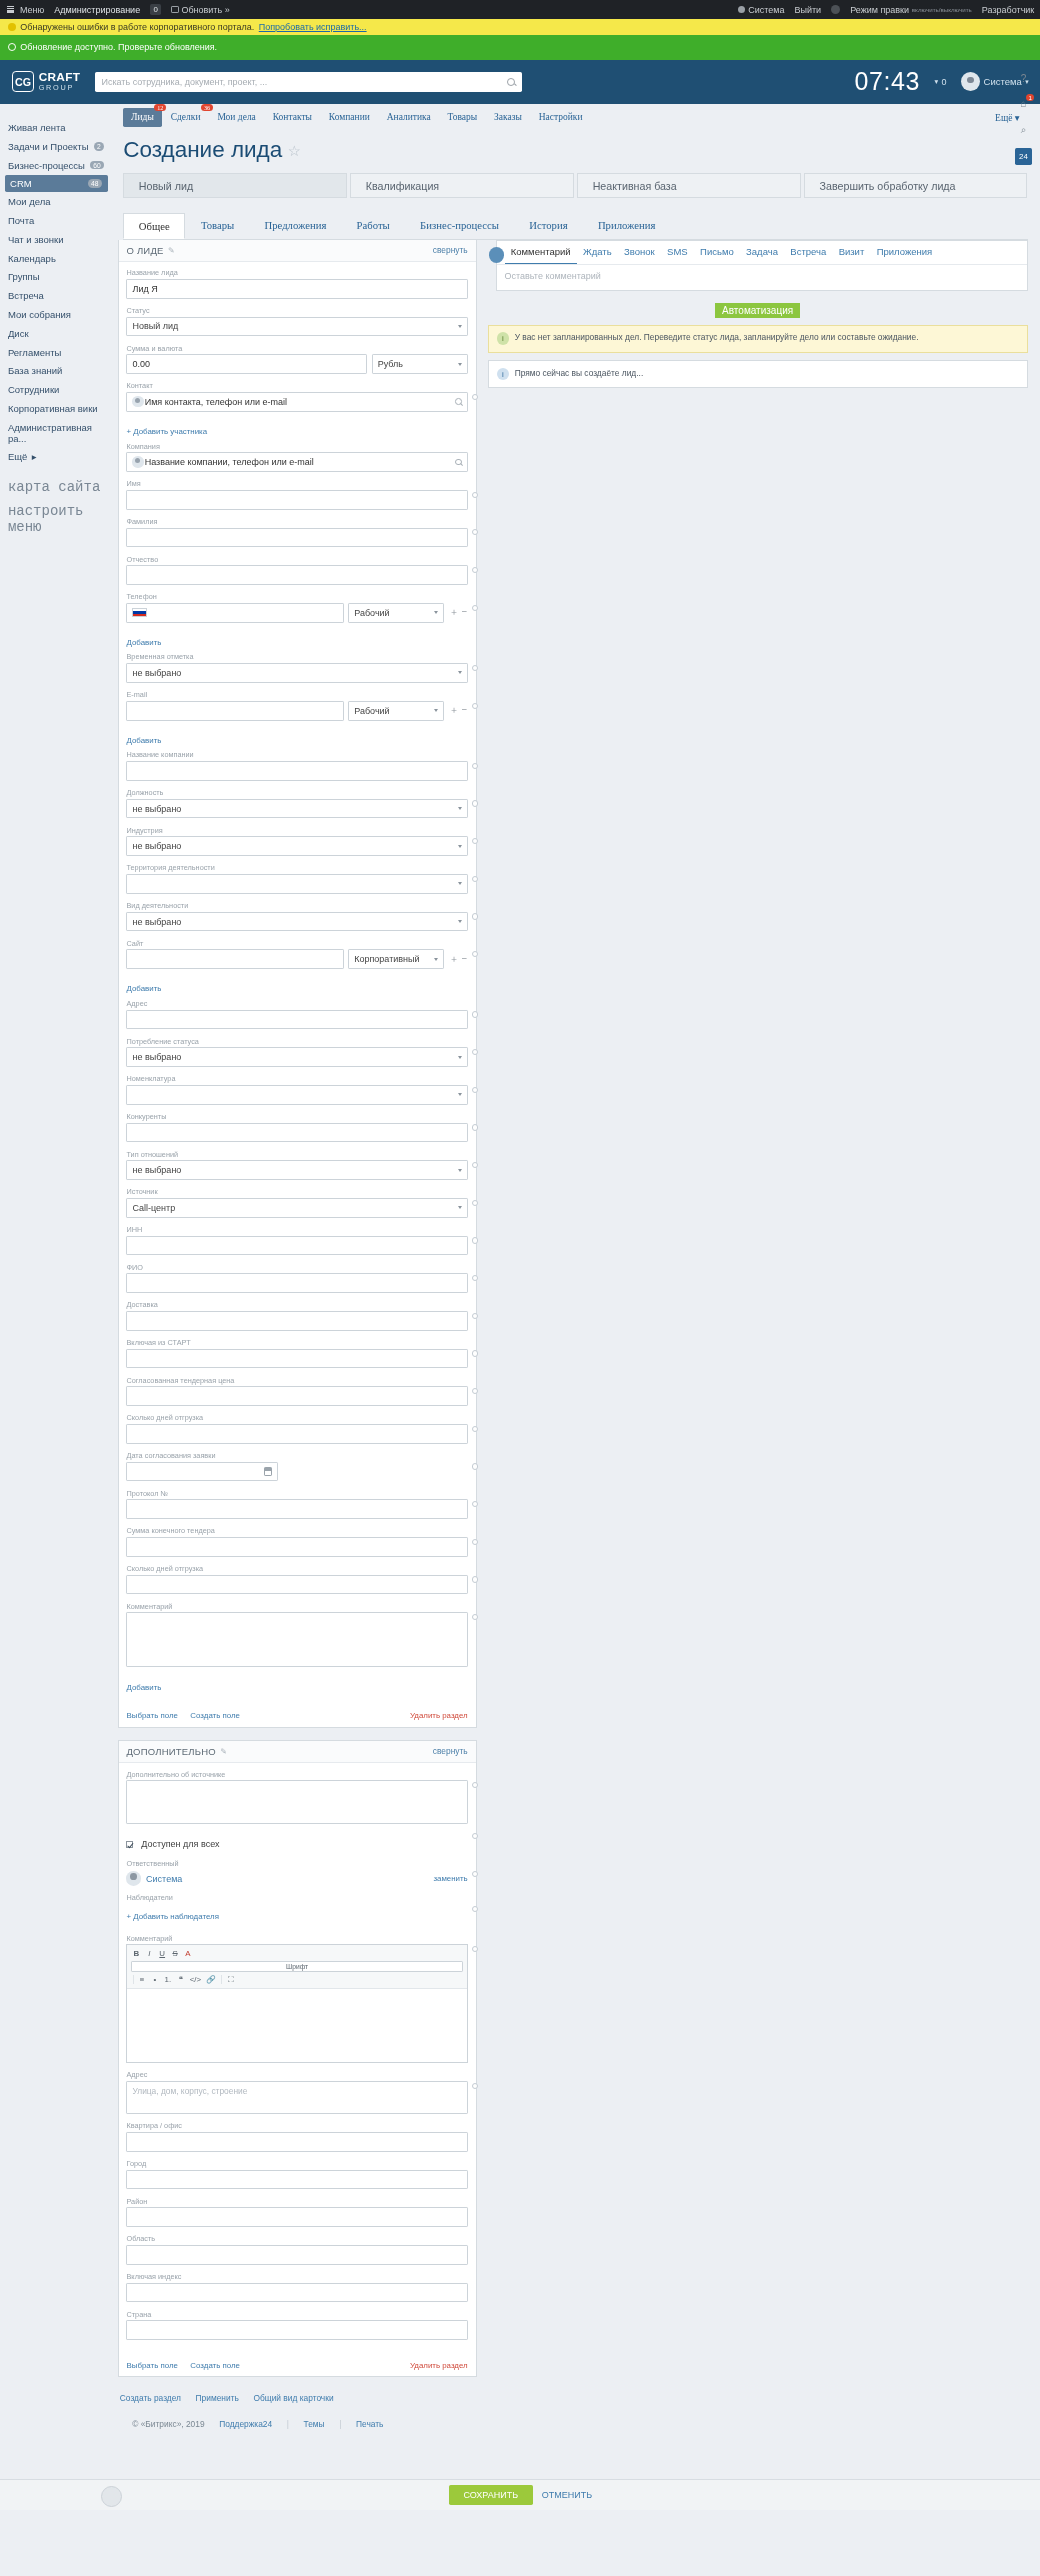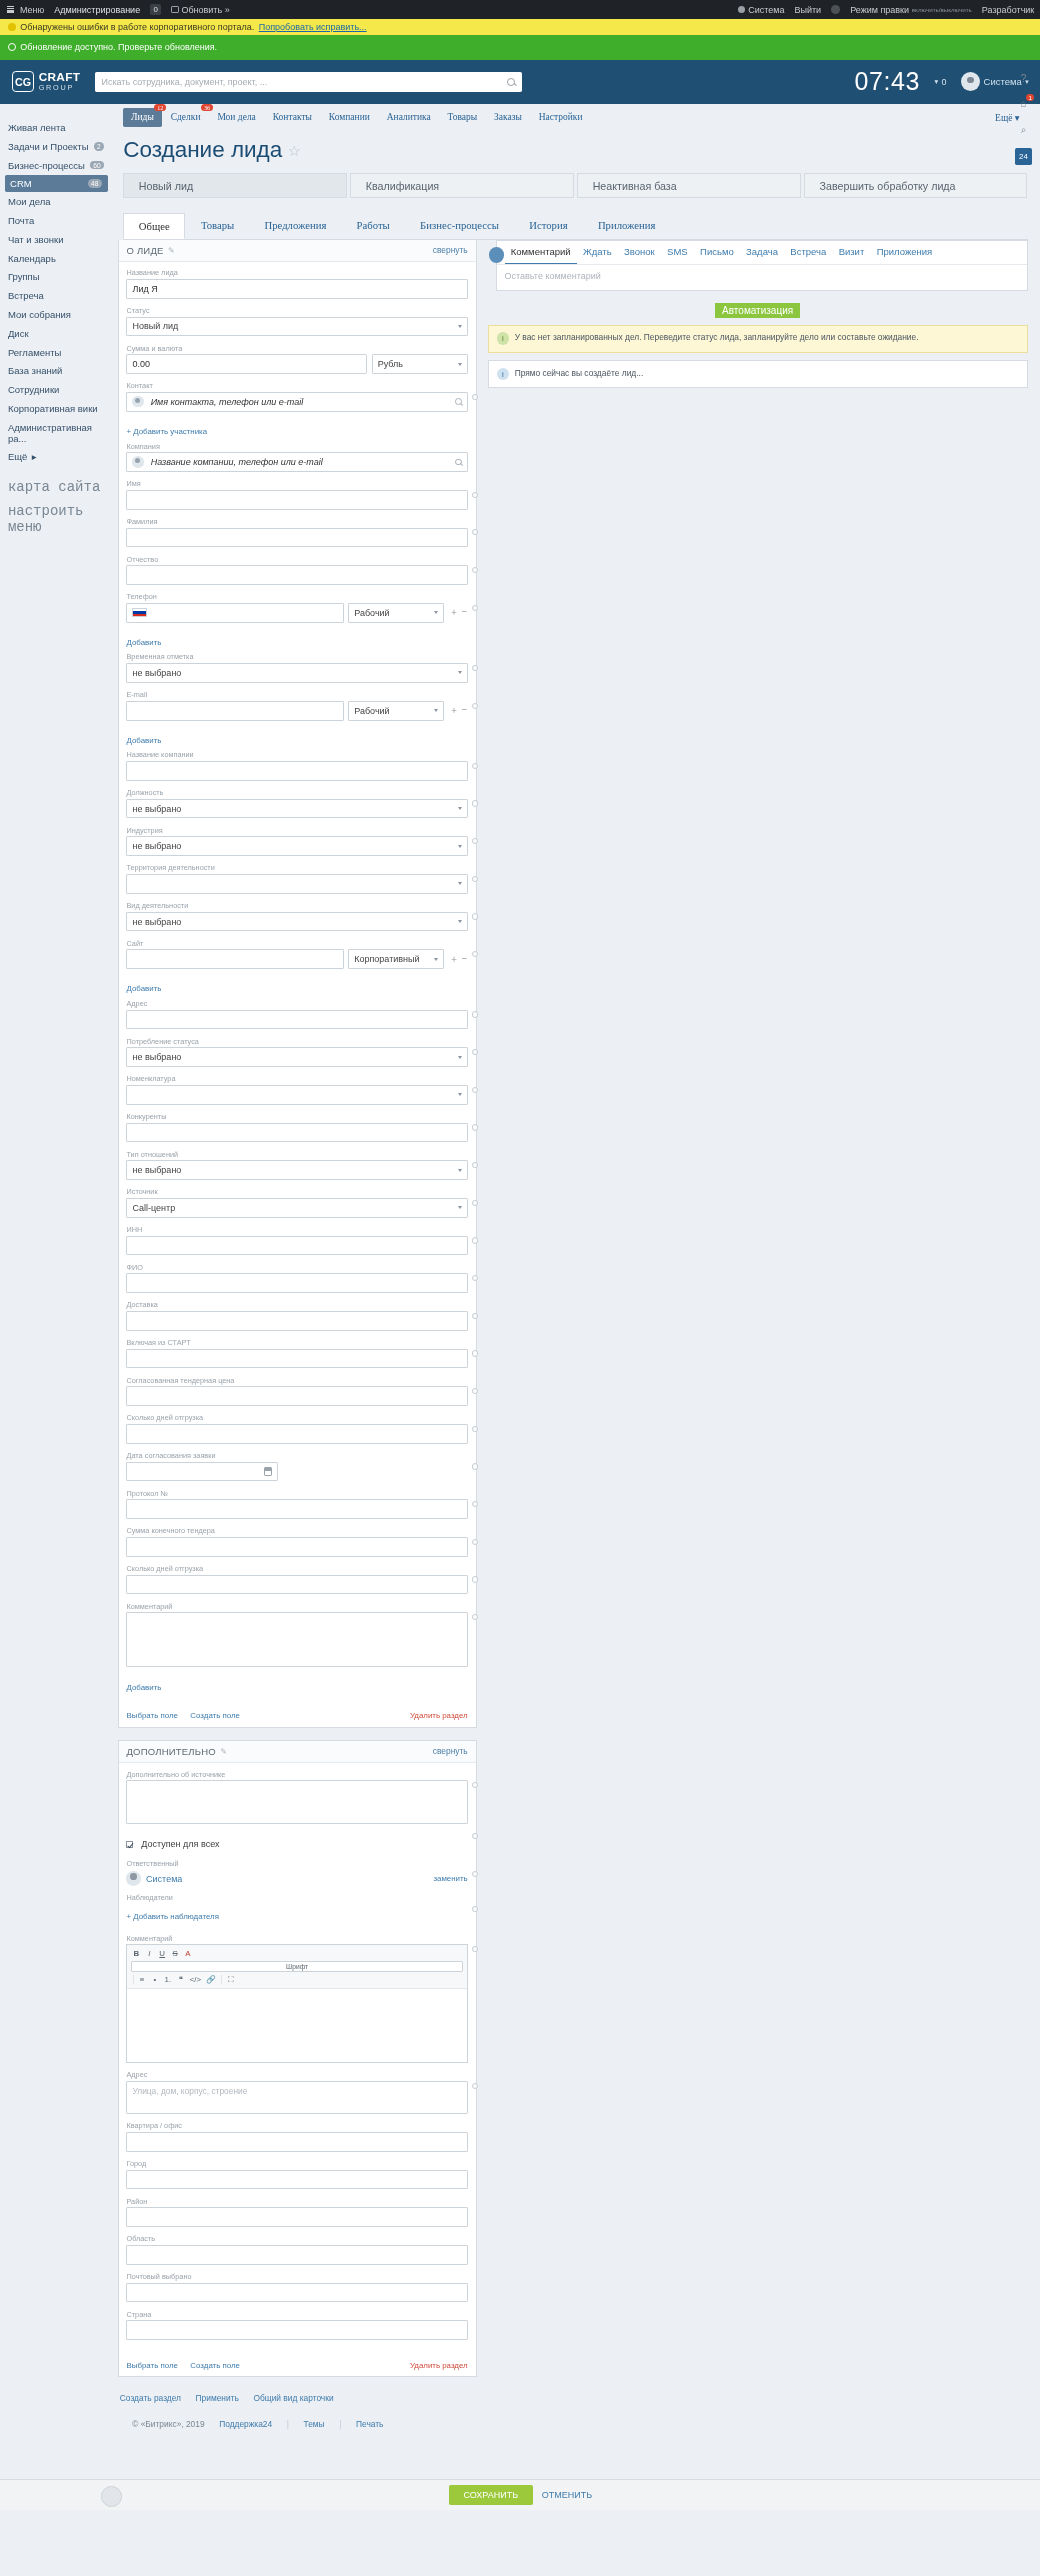--- a/index.html
+++ b/index.html
@@ -139,21 +139,21 @@
     display:flex; align-items:center;
   }
   .sel .caret { margin-left:auto; width:0;height:0;border-left:2.8px solid transparent;border-right:2.8px solid transparent;border-top:3.4px solid #8a949d;}
   .row2 { display:flex; gap:4.5px; }
   .row2 .a { flex:1; }
   .row2 .b { width:96px; }
   .dotbtn { position:absolute; right:-10px; top:12.4px; width:6.2px;height:6.2px;border-radius:50%;border:0.6px solid #c4ccd3;background:#fff;}
   .tiny-link { color:#3f7cad; font-size:7.9px; }
   .addlink { color:#3f7cad; font-size:7.9px; display:inline-block; margin:1.1px 0 5.6px 0;}
   .redlink { color:#d04a3b; font-size:7.9px; }
-  .contact-inp { display:flex; align-items:center; gap:7px;font-style:italic; }
+  .contact-inp { display:flex; align-items:center; gap:1px; }
   .ava-sm { width:11.2px;height:11.2px;border-radius:50%;background:#dfe6ec; flex:0 0 11.2px;
             display:inline-block; position:relative;}
   .ava-sm:after{content:"";position:absolute;left:2.8px;top:1.7px;width:5px;height:5px;border-radius:50%;background:#98a3ae;}
   .mag-sm { margin-left:auto; width:6.7px;height:6.7px;border:1.1px solid #a9b1b8;border-radius:50%;position:relative;}
   .mag-sm:after{content:"";position:absolute;width:1.1px;height:2.8px;background:#a9b1b8;right:-1.7px;bottom:-1.7px;transform:rotate(-45deg);}
   .flagbox{width:14.6px;height:9px;background:linear-gradient(#fff 33%,#0039a6 33% 66%,#d52b1e 66%);border:0.6px solid #ccd3d9;display:inline-block;margin-right:3.4px;}
   .plus-min { width:19px; display:flex; align-items:center; justify-content:center; gap:3.4px; color:#8d959c; font-size:9.5px;}
   .textarea { width:100%; height:44px; border:0.6px solid #ccd3d9; background:#fff; border-radius:1.1px;}
   .textarea.tall { height:55px; }
   .cal-inp { width:152px; display:flex; align-items:center; }
@@ -774,21 +774,21 @@
               </div>
               <div class="field">
                 <span class="lbl">Район</span>
                 <div class="inp"></div>
               </div>
               <div class="field">
                 <span class="lbl">Область</span>
                 <div class="inp"></div>
               </div>
               <div class="field">
-                <span class="lbl">Почтовый выбрано</span>
+                <span class="lbl">Включая индекс</span>
                 <div class="inp"></div>
               </div>
               <div class="field">
                 <span class="lbl">Страна</span>
                 <div class="inp"></div>
               </div>
             </div>
             <div class="card-foot">
               <a class="tiny-link">Выбрать поле</a>
               <a class="tiny-link">Создать поле</a>

